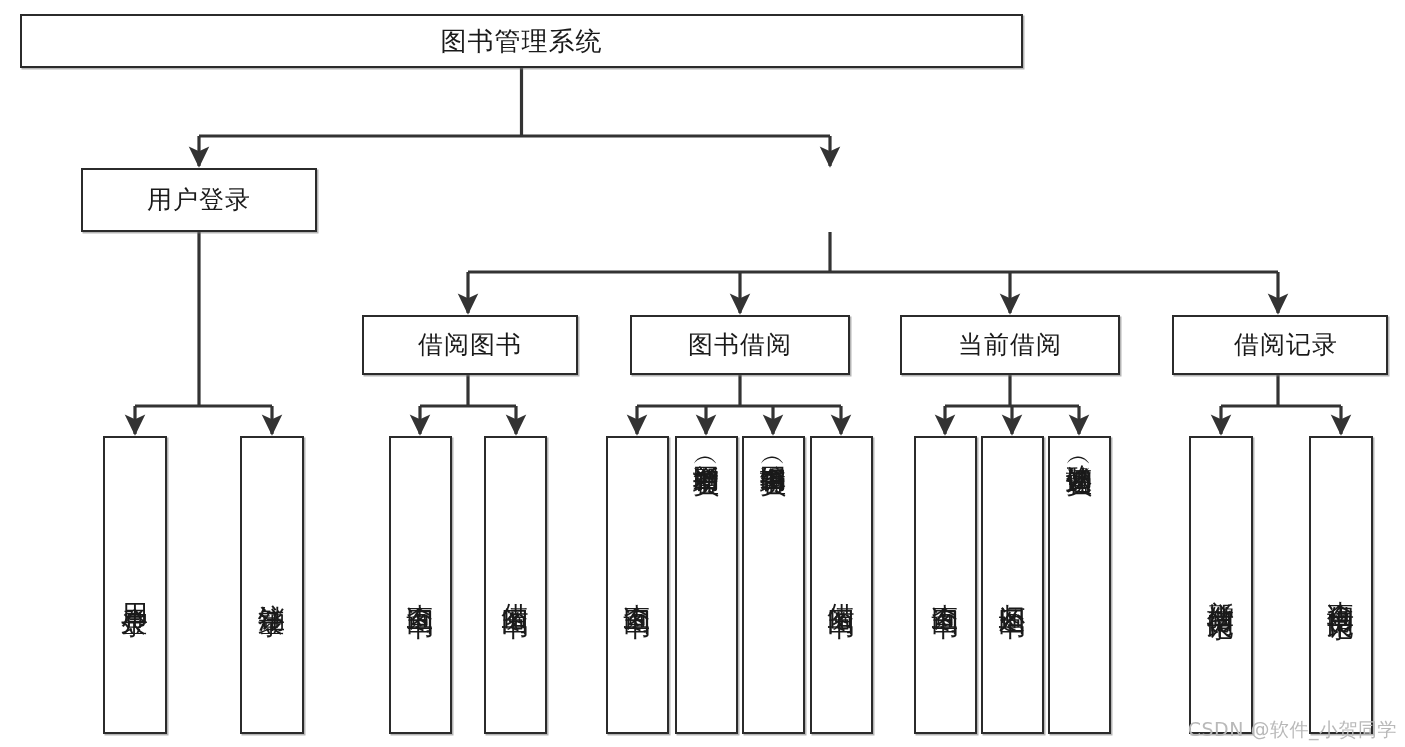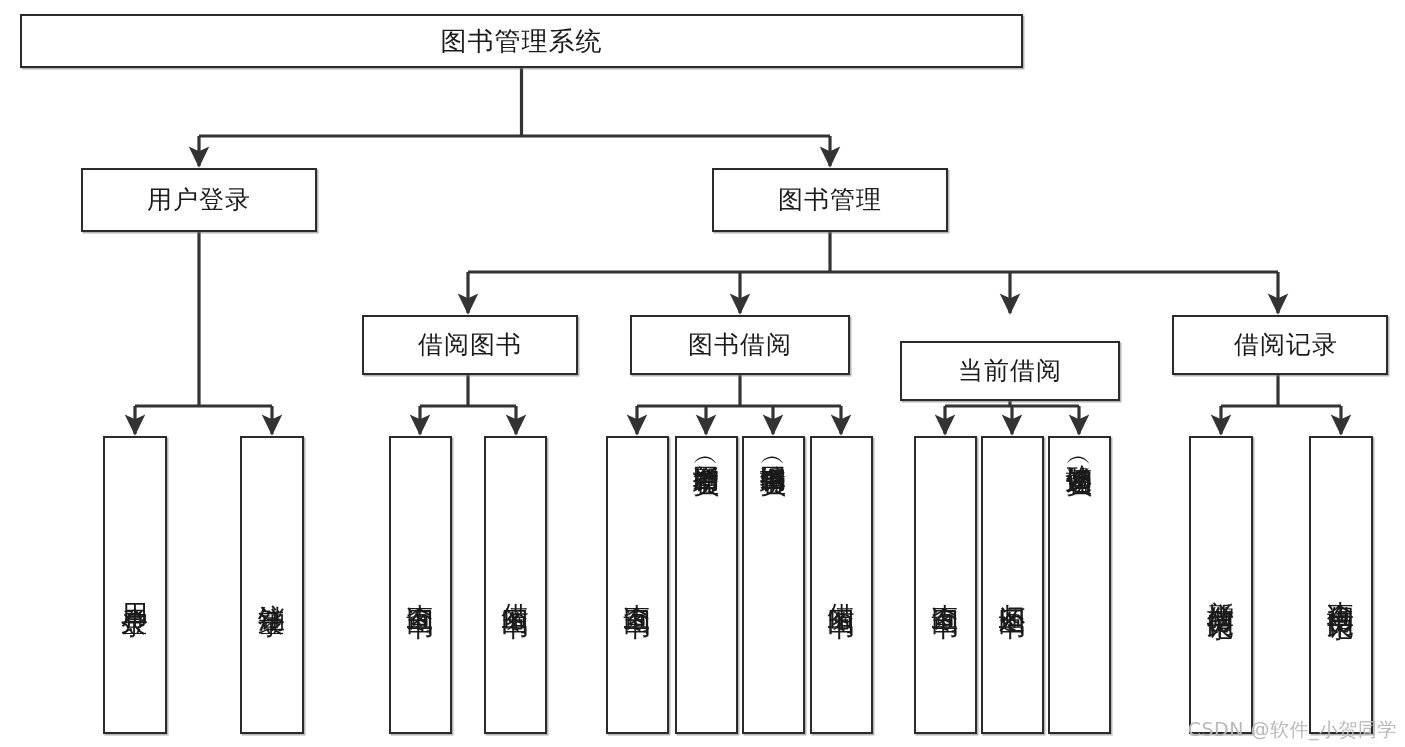--- a/index.html
+++ b/index.html
@@ -140,31 +140,28 @@
     </g>
   </svg>
 
   <div class="node h root" style="left:20px; top:14px; width:1003px; height:54px;">
     <span class="label">图书管理系统</span>
   </div>
 
   <div class="node h" style="left:81px; top:168px; width:236px; height:64px;">
     <span class="label">用户登录</span>
   </div>
-  <div class="node h" style="left:712px; top:168px; width:236px; height:64px;">
-    <span class="label">图书管理</span>
-  </div>
 
   <div class="node h" style="left:362px; top:315px; width:216px; height:60px;">
     <span class="label">借阅图书</span>
   </div>
   <div class="node h" style="left:630px; top:315px; width:220px; height:60px;">
     <span class="label">图书借阅</span>
   </div>
-  <div class="node h" style="left:900px; top:315px; width:220px; height:60px;margin-top:26px;">
+  <div class="node h" style="left:900px; top:315px; width:220px; height:60px;">
     <span class="label">当前借阅</span>
   </div>
   <div class="node h" style="left:1172px; top:315px; width:216px; height:60px;padding-left:12px;">
     <span class="label">借阅记录</span>
   </div>
 
   <div class="node v center" style="left:103px; top:436px; width:64px; height:298px;">
     <span class="label">用户登录</span>
   </div>
   <div class="node v center" style="left:240px; top:436px; width:64px; height:298px;">

